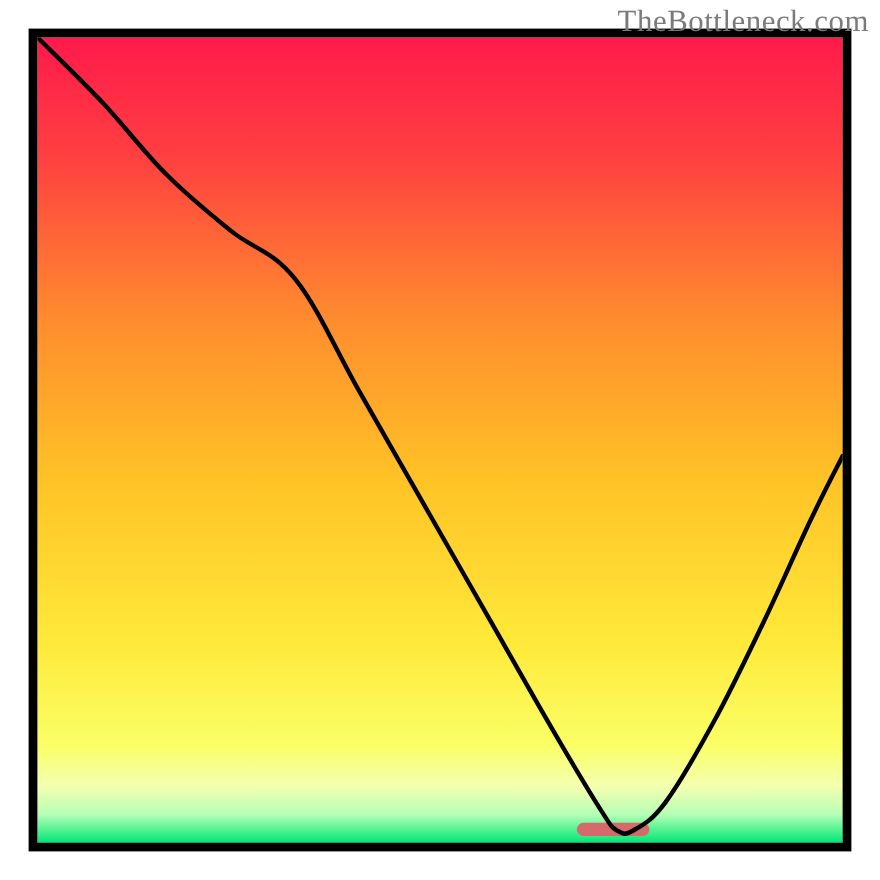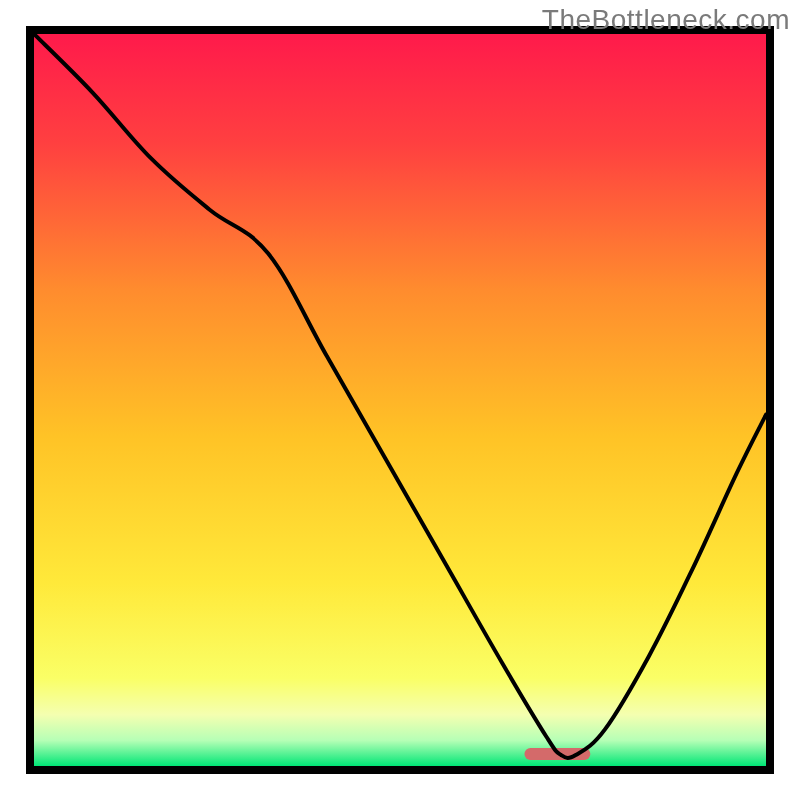--- a/index.html
+++ b/index.html
@@ -12,21 +12,21 @@
   }
   .chart-wrap {
     position: relative;
     width: 800px;
     height: 800px;
   }
   .watermark {
     position: absolute;
     top: 4px;
     right: 10px;
-    font-family: Liberation Sans, sans-serif;
+    font-family: Liberation Serif, serif;
     font-size: 28px;
     color: #7a7a7a;
     letter-spacing: 0.5px;
     user-select: none;
   }
   svg {
     display: block;
   }
 </style>
 </head>

